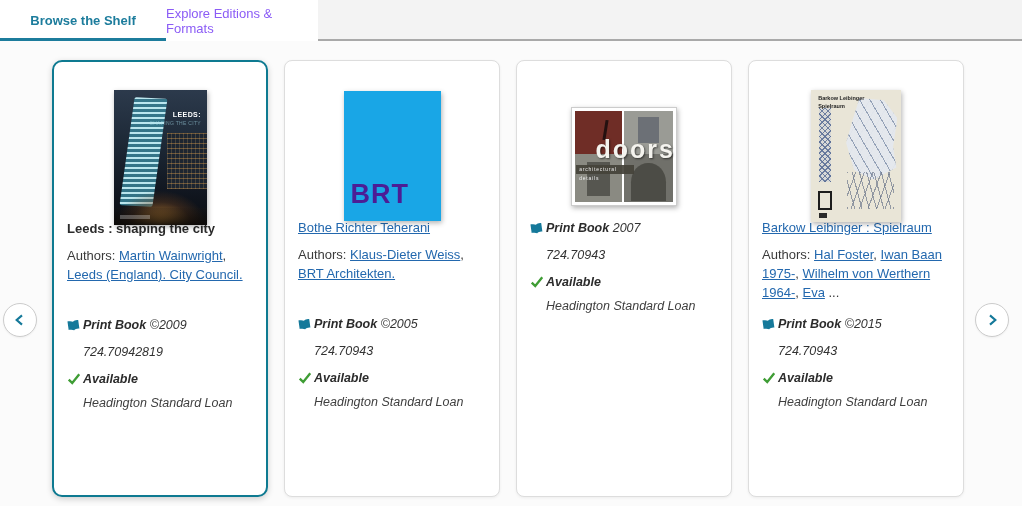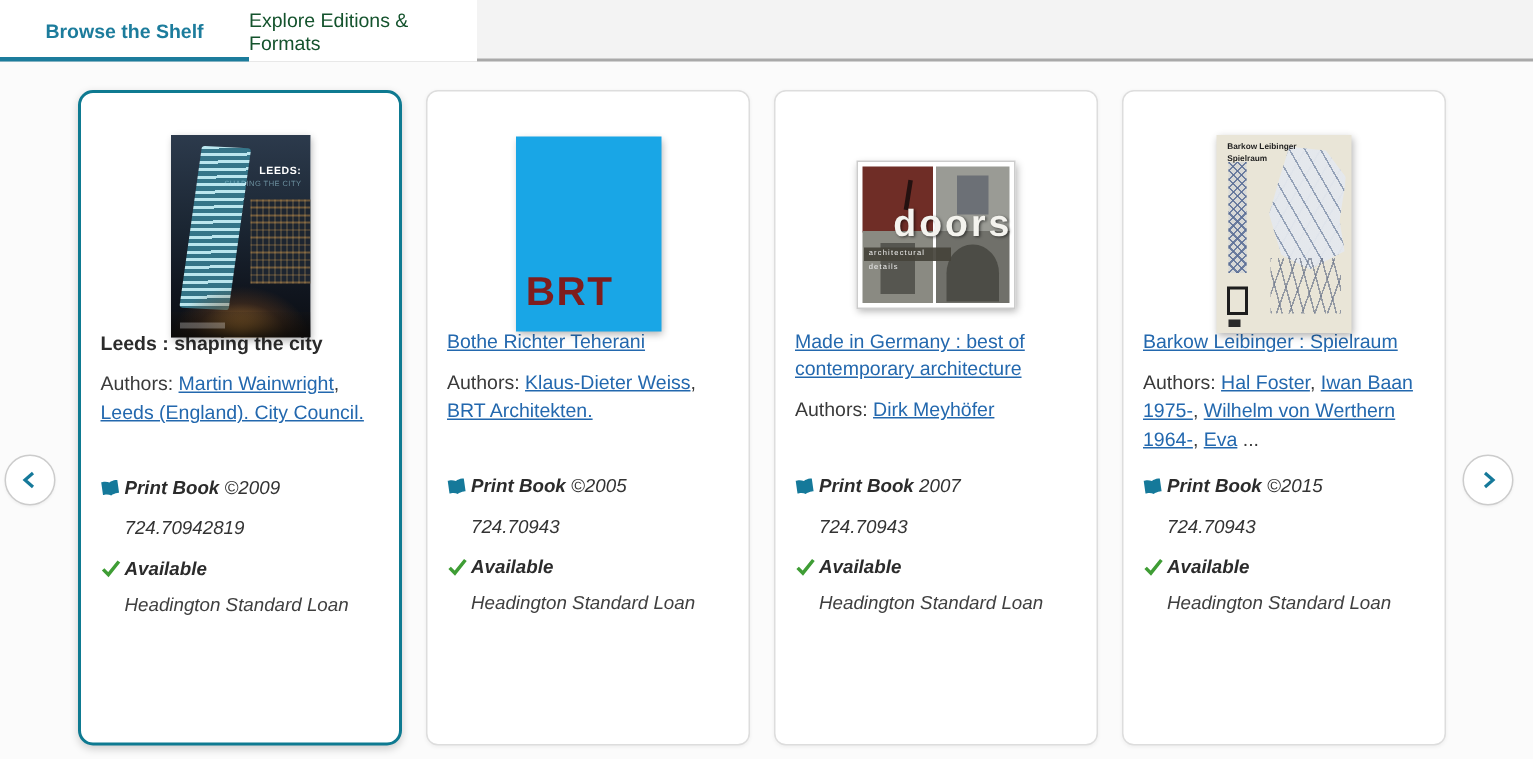--- a/index.html
+++ b/index.html
@@ -6,21 +6,21 @@
   html,body { width:1022px; height:506px; overflow:hidden; }
   body { font-family:"Liberation Sans", sans-serif; background:#fbfbfb; color:#333; }
 
   
   .header { position:relative; height:41px; background:#f3f3f3; }
   .header .divider { position:absolute; left:0; right:0; bottom:0; height:2px; background:#a9a9a9; z-index:1; }
   .tabs { position:absolute; left:0; top:0; bottom:0; width:318px; background:#fff; display:flex; z-index:2; }
   .tab { position:relative; height:100%; display:flex; align-items:center; justify-content:center; font-size:13px; cursor:pointer; }
   .tab-browse { width:166px; color:#1c7c9c; font-weight:700; }
   .tab-browse::after { content:""; position:absolute; left:0; right:0; bottom:0; height:3px; background:#1c7c9c; z-index:3; }
-  .tab-explore { width:152px; color:#14532d; font-weight:400; }
+  .tab-explore { width:152px; color:#8b5cf6; font-weight:400; }
 
   
   .main { position:relative; height:465px; background:#fbfbfb; }
   .cards { position:absolute; left:52px; top:19px; display:flex; gap:16px; }
   .card { width:216px; height:437px; background:#fff; border:1px solid #ddd; border-radius:8px;
           box-shadow:0 1px 3px rgba(0,0,0,.06); overflow:hidden; cursor:pointer; }
   .card.selected { border:2px solid #0e7a91; border-radius:10px; box-shadow:0 2px 6px rgba(0,0,0,.18); }
 
   .coverwrap { height:150px; display:flex; align-items:center; justify-content:center; padding-top:7px; }
   .cover { position:relative; overflow:hidden; box-shadow:1px 2px 5px rgba(0,0,0,.3);margin-top:33px; }
@@ -53,21 +53,21 @@
                                repeating-linear-gradient(90deg, rgba(255,200,110,.18) 0 1px, transparent 1px 4px); }
   .ld-glow { position:absolute; bottom:0; left:0; right:0; height:32%;
              background:radial-gradient(60% 95% at 50% 100%, rgba(243,165,62,.8), rgba(120,70,30,.35) 55%, transparent 82%); }
   .ld-street { position:absolute; bottom:0; width:100%; height:12%; background:linear-gradient(180deg, rgba(30,25,20,.15), rgba(12,10,8,.9)); }
   .ld-title { position:absolute; top:15%; right:6%; text-align:right; color:#fff; font-size:7px; font-weight:700; letter-spacing:.4px; line-height:1.4; }
   .ld-sub { display:block; color:rgba(165,220,235,.55); font-size:5px; font-weight:400; letter-spacing:.3px; }
   .ld-pub { position:absolute; left:7%; bottom:4%; width:32%; height:4px; background:rgba(255,255,255,.28); }
 
   
   .cover-brt { width:97px; height:130px; background:#19a6e6; display:flex; align-items:flex-end; }
-  .brt-word { color:#7f1d1d; font-weight:700; font-size:27px; line-height:1; margin:0 0 13px 7px; letter-spacing:1px; }
+  .brt-word { color:#4c1d95; font-weight:700; font-size:27px; line-height:1; margin:0 0 13px 7px; letter-spacing:1px; }
 
   
   .cover-doors { width:106px; height:99px; background:#fff; border:1px solid #ccc; }
   .dq { position:absolute; }
   .dq-tl { left:3px; top:3px; width:47px; height:44px; background:#6f2d26; }
   .dq-tl::after { content:""; position:absolute; right:32%; top:22%; width:3px; height:46%; background:#241110; transform:rotate(9deg); }
   .dq-tr { right:3px; top:3px; width:49px; height:44px; background:#9a9b95; }
   .dq-tr::after { content:""; position:absolute; left:28%; top:15%; width:44%; height:60%; background:#6c7076; }
   .dq-bl { left:3px; bottom:3px; width:47px; height:48px; background:#8a8a82; }
   .dq-bl::after { content:""; position:absolute; left:25%; top:18%; width:50%; height:70%; background:#565650; }
@@ -189,24 +189,20 @@
       <div class="coverwrap">
         <div class="cover cover-doors">
           <div class="dq dq-tl"></div>
           <div class="dq dq-tr"></div>
           <div class="dq dq-bl"></div>
           <div class="dq dq-br"></div>
           <div class="doors-word">doors</div>
           <div class="doors-band">architectural details</div>
         </div>
       </div>
-      <div class="info">
-        <h3 class="title"><a class="tlink">Made in Germany : best of contemporary architecture</a></h3>
-        <p class="authors"><span>Authors: </span><a>Dirk Meyhöfer</a><span></span></p>
-      </div>
       <div class="meta">
         <div class="row fmt">
           <span class="icon">
             <svg width="13" height="13" viewBox="0 0 24 24" style="transform:rotate(-8deg)">
                 <path fill="#15799a" d="M12 5C10 3.6 7 3 4 3c-.7 0-1.4 0-2 .1V19c.6-.1 1.3-.1 2-.1 3 0 6 .6 8 2 2-1.4 5-2 8-2 .7 0 1.4 0 2 .1V3.1C21.4 3 20.7 3 20 3c-3 0-6 .6-8 2z"></path>
               </svg>
           </span>
           <span><b>Print Book</b> <span>2007</span></span>
         </div>
         <div class="row call">724.70943</div>

